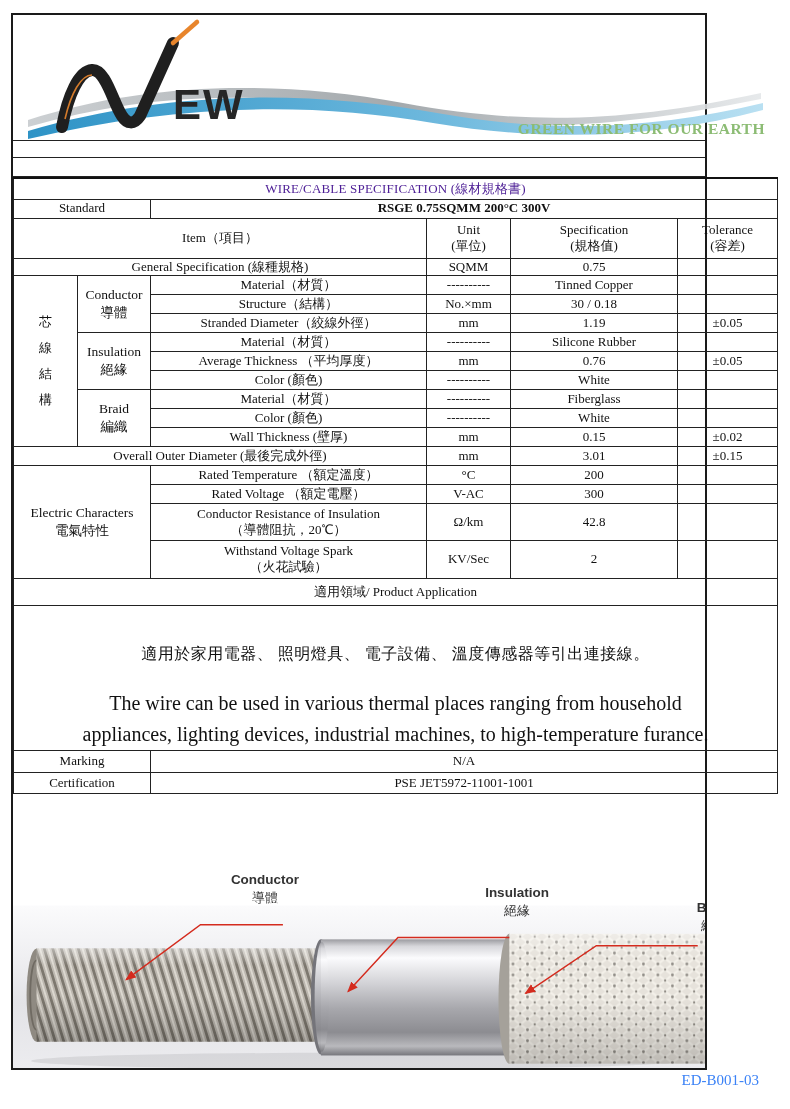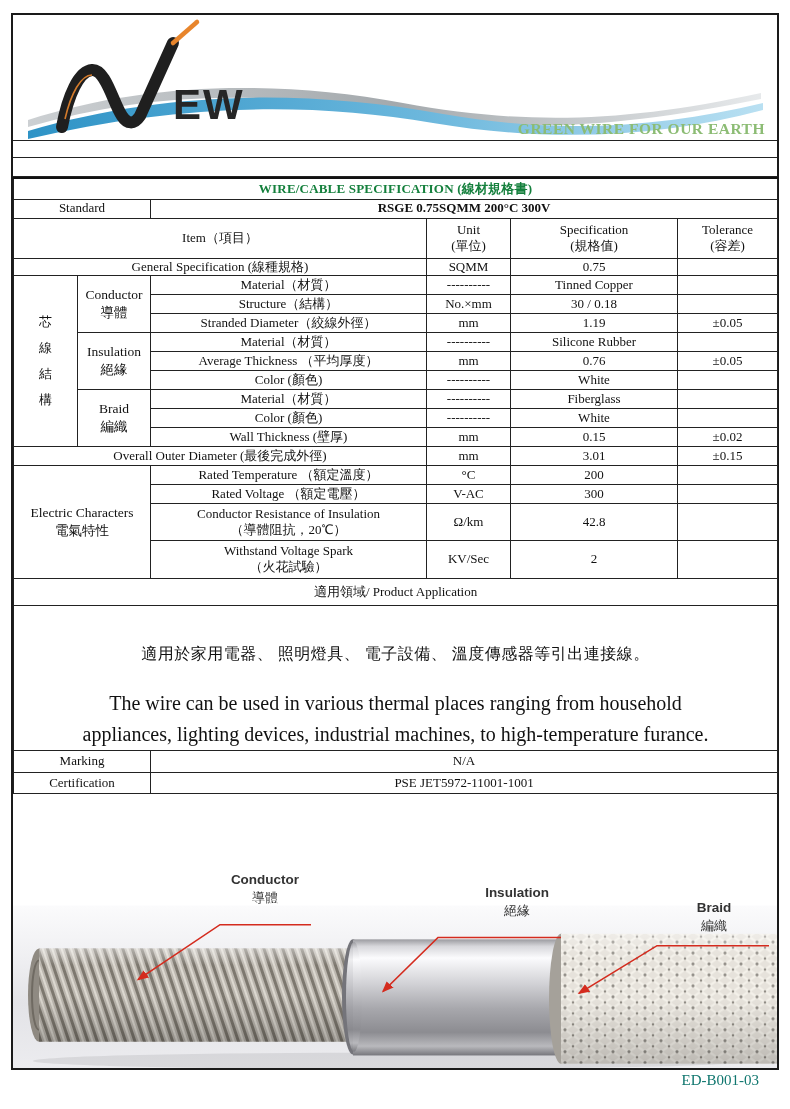--- a/index.html
+++ b/index.html
@@ -1,37 +1,37 @@
 <!DOCTYPE html>
 <html><head>
 <meta charset="utf-8">
 <style>
   * { margin:0; padding:0; box-sizing:border-box; }
   html,body { background:#ffffff; }
   body { width:790px; height:1109px; font-family:"Liberation Serif", serif; color:#111; }
   .page { position:relative; width:790px; height:1109px; background:#fff; overflow:hidden; }
-  .sheet { position:absolute; left:11px; top:13px; width:768px; height:1057px;
+  .sheet { position:absolute; left:11px; top:13px; width:696px; height:1057px;
            border:2px solid #1a1a1a; display:flex; flex-direction:column; background:#fff; }
 
   
   .logo-area { height:125px; position:relative; }
   .logo-area svg { display:block; }
 
   
   .band1 { height:18px; border-top:1px solid #222; border-bottom:1px solid #222; }
   .band-gap { height:4px; }
   .band2 { height:15px; border-bottom:1px solid #222; }
 
   
   table.spec { width:100%; border-collapse:collapse; table-layout:fixed; border-top:2px solid #111; }
   table.spec td { border:1px solid #222; text-align:center; vertical-align:middle;
                   font-size:13px; line-height:1.25; padding:0 2px; overflow:hidden; }
   td.b2t { border-top-width:2px; }
   td.b2b { border-bottom-width:2px; }
-  .title-cell { height:21px; color:#15803d; font-size:15.5px; letter-spacing:.2px;font-weight:bold; }
+  .title-cell { height:21px; color:#4c1d95; font-size:15.5px; letter-spacing:.2px; }
   .std-label { height:19px; }
   .std-value { font-weight:bold; }
   .hdr td { height:40px; }
   .gen td { height:17px; }
   .r19 td { height:19px; }
   .r37 td { height:37px; }
   .r38 td { height:38px; }
   .vert-label { font-size:15px; }
   .vert-label div { line-height:26px; }
   .grp div { line-height:1.3; font-size:13.5px; }
@@ -46,21 +46,21 @@
   .diagram { flex:1; position:relative; overflow:hidden; }
   .diagram svg.scene { position:absolute; left:0; top:0; width:100%; height:100%; }
   .cable-label { position:absolute; width:150px; text-align:center; z-index:2;
                  font-family:"Liberation Sans", sans-serif; color:#333; }
   .cable-label .en { font-size:13.5px; font-weight:bold; }
   .cable-label .zh { font-size:13px; margin-top:2px; }
   .lbl-conductor { left:177px; top:78px; }
   .lbl-insulation { left:429px; top:91px; }
   .lbl-braid { left:626px; top:106px; }
 
-  .doc-code { position:absolute; right:31px; top:1072px; font-size:15px; color:#0f766e; }
+  .doc-code { position:absolute; right:31px; top:1072px; font-size:15px; color:#3b82f6; }
 </style>
 </head>
 <body>
 
 <div class="page">
   <div class="sheet">
 
     <div class="logo-area">
       <svg class="logo-svg" width="764" height="125" viewBox="0 0 764 125">
         <defs>

